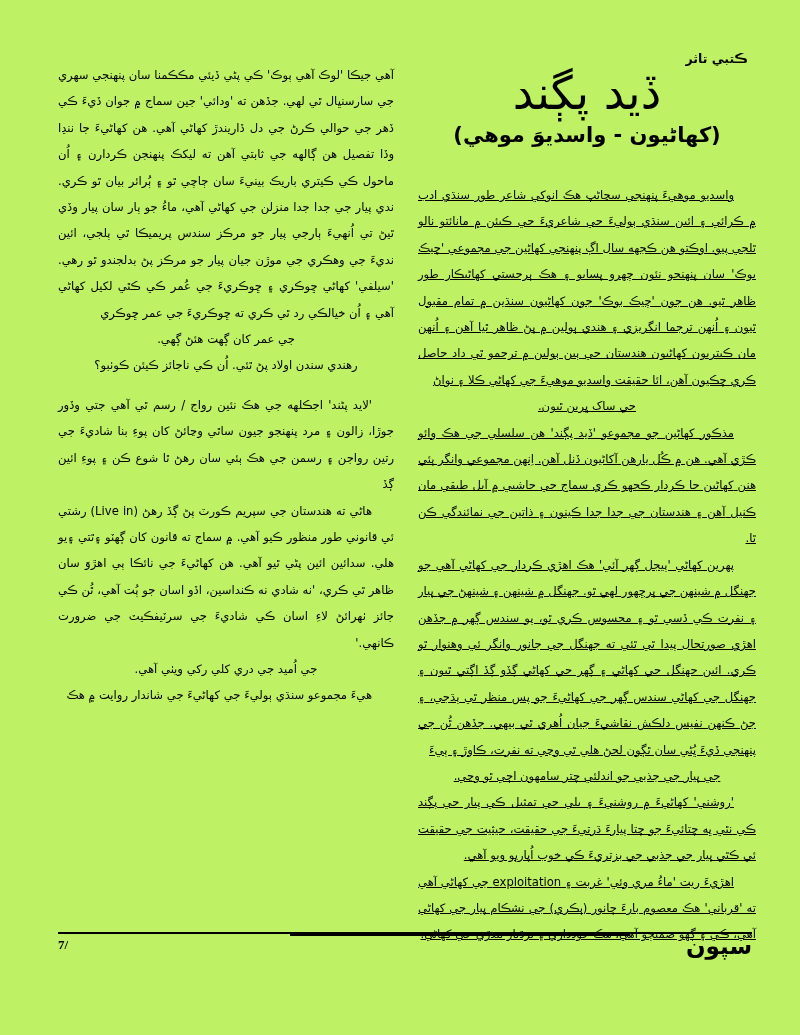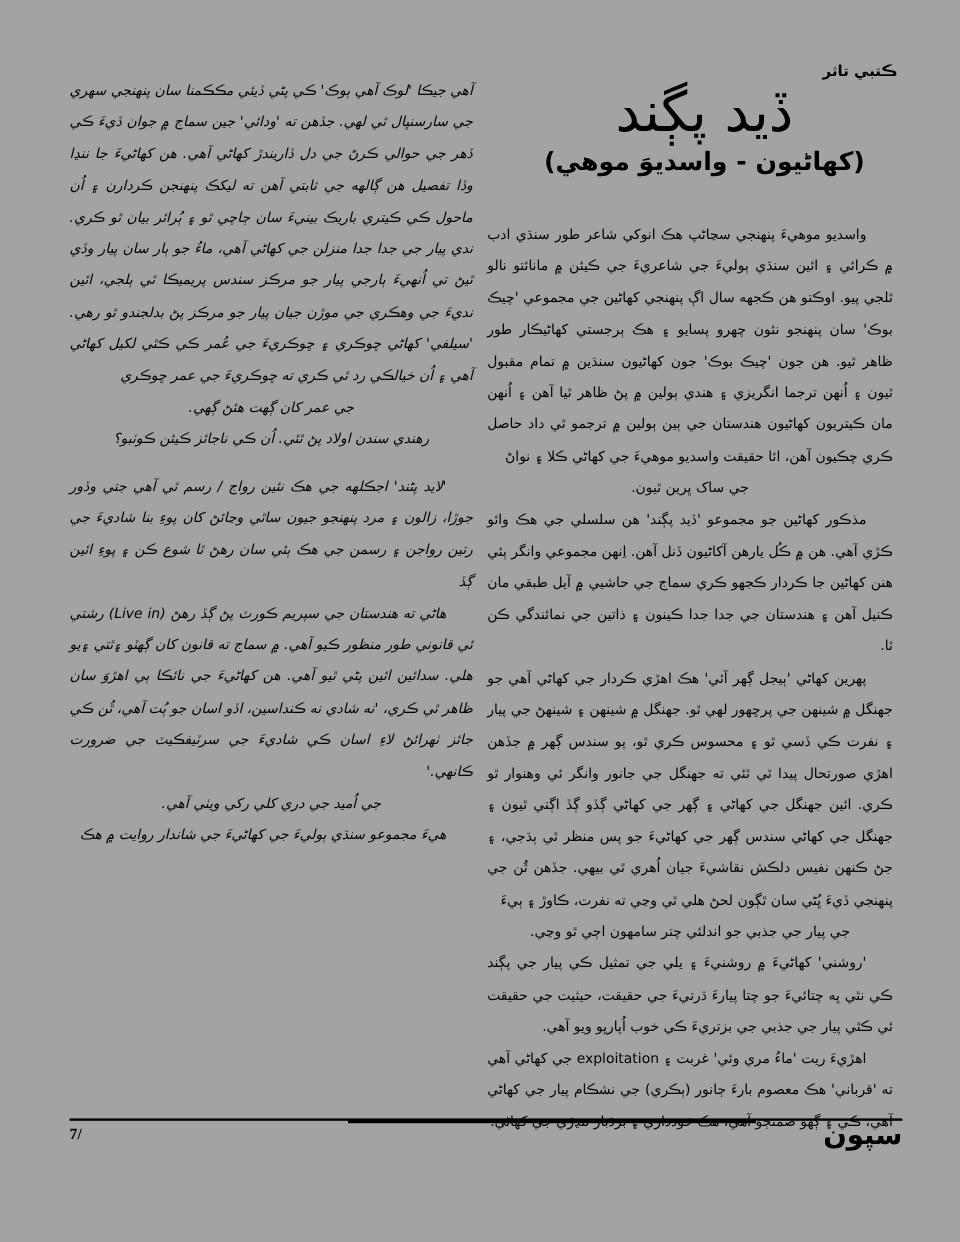--- a/index.html
+++ b/index.html
@@ -13,21 +13,21 @@
     height: 1035px;
     position: relative;
     overflow: hidden;
     font-family: "DejaVu Sans", "Liberation Sans", sans-serif;
     color: #000000;
   }
 
   .page {
     position: absolute;
     inset: 0;
-    background: #a3a3a3;
+    background: #bef264;
   }
 
   
   .title-block {
     position: absolute;
     top: 52px;
     right: 48px;
     width: 330px;
     text-align: center;
     direction: rtl;
@@ -60,29 +60,29 @@
   
   .col {
     position: absolute;
     top: 0;
     direction: rtl;
     text-align: justify;
     font-size: 11.6px;
     line-height: 26.4px;
   }
   .col-right {
-    right: 56px;
+    right: 44px;
     top: 182px;
     width: 338px;
+    text-decoration: underline;
   }
   .col-left {
     left: 58px;
     top: 62px;
     width: 336px;
-    font-style: italic;
   }
 
   .para {
     margin: 0 0 0 0;
     text-indent: 22px;
     text-align: justify;
   }
   .para.no-indent { text-indent: 0; }
   .para.gap-before { margin-top: 13px; }
 

